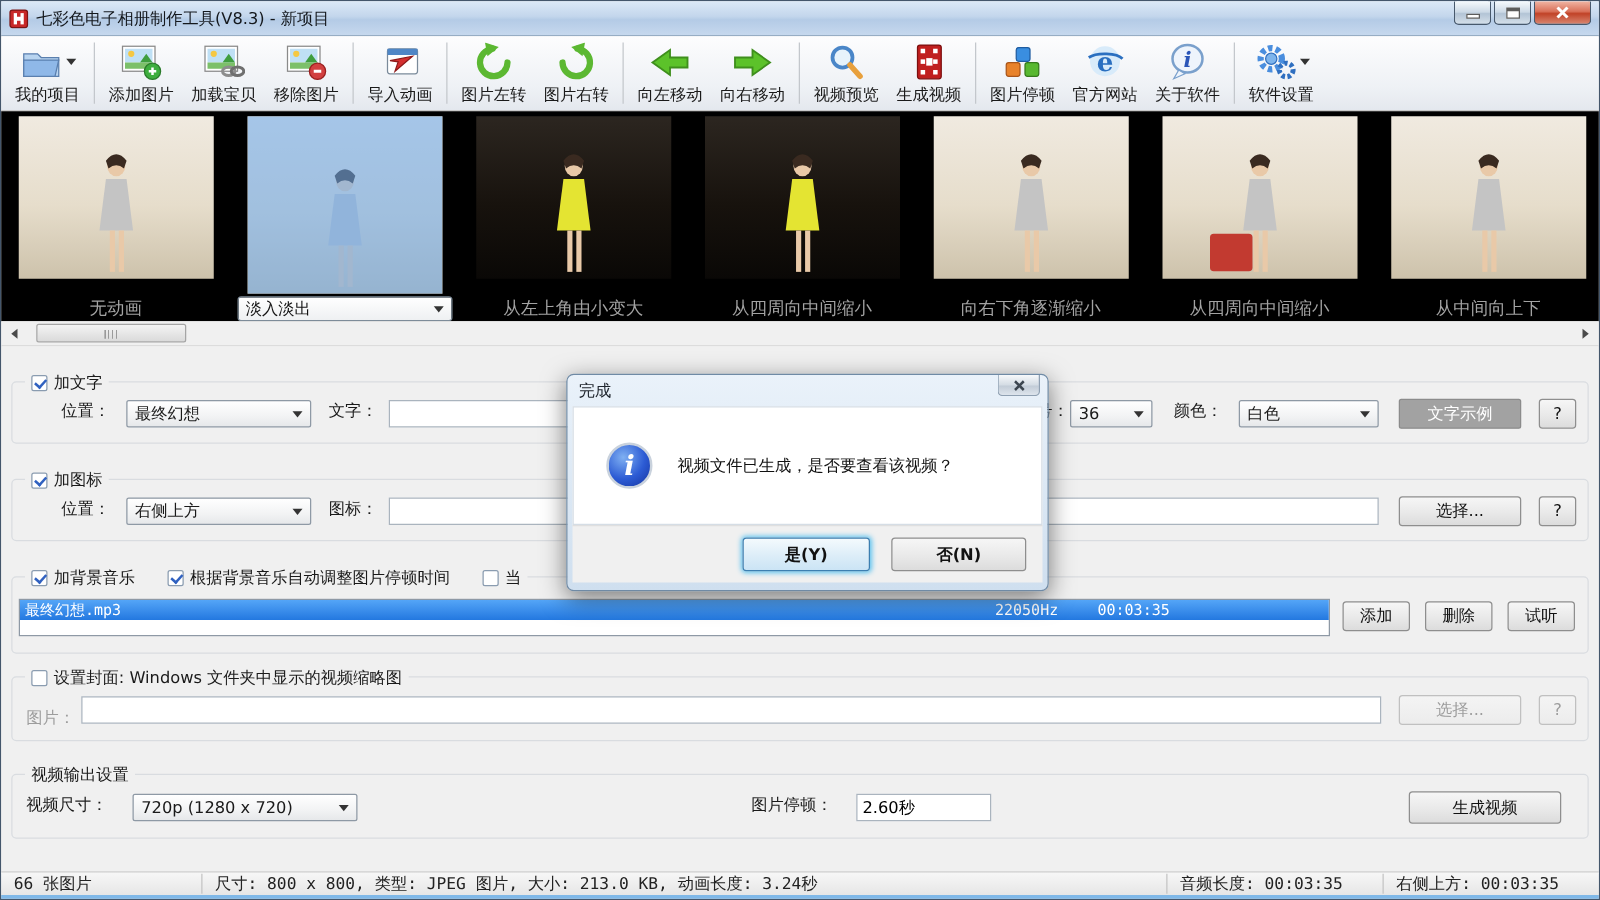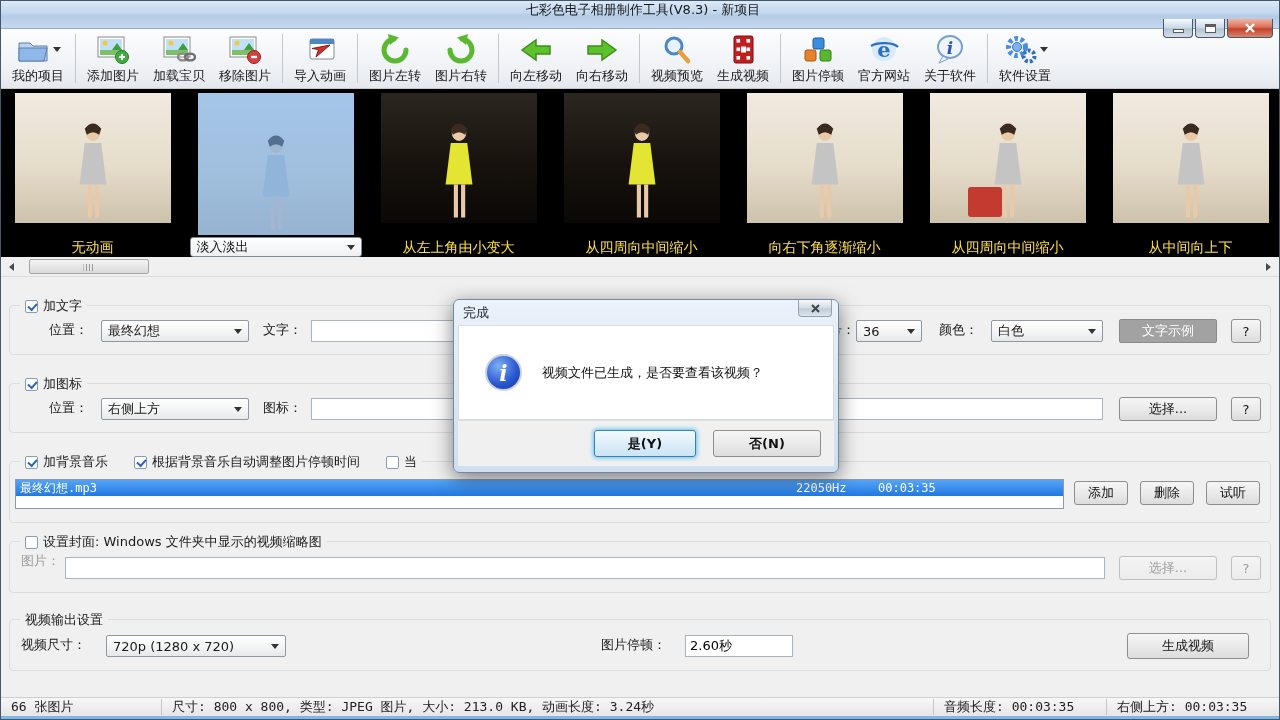--- a/index.html
+++ b/index.html
@@ -4,21 +4,21 @@
 <style>
   * { margin:0; padding:0; box-sizing:border-box; }
   html,body { width:1280px; height:720px; overflow:hidden; }
   body { font-family:"DejaVu Sans","Liberation Sans",sans-serif; font-size:13px; color:#1a1a1a; background:#f0f0f0; }
 
   .window { position:relative; width:1280px; height:720px; border:1px solid #44566b; background:#f0f0f0; }
 
   
   .titlebar { height:28px; display:flex; align-items:center; padding:0 6px;
     background:linear-gradient(180deg,#dce9f7 0%,#c3d6ec 45%,#b4cbe6 55%,#c6d8ee 100%);
-    border-bottom:1px solid #97adc4;flex-direction:column; }
+    border-bottom:1px solid #97adc4; }
   .titlebar .title { margin-left:6px; font-size:13px; color:#14181d; }
   .win-controls { margin-left:auto; display:flex; align-self:flex-start; }
   .wc-btn { width:30px; height:19px; border:1px solid #47586c; border-top:none; border-radius:0 0 4px 4px;
     background:linear-gradient(180deg,#f6fafd,#ccd9e6 48%,#b3c4d6 55%,#d4dfe9);
     display:flex; align-items:center; justify-content:center; margin-left:2px; }
   .wc-btn.close { width:46px; background:linear-gradient(180deg,#f0b5a3,#d9715a 45%,#c14328 55%,#d8856f); }
   .glyph-min { width:11px; height:4px; background:#fdfdfd; border:1px solid #5c5c5c; margin-top:6px; }
   .glyph-max { width:11px; height:9px; background:#fdfdfd; border:1px solid #5c5c5c; border-top:3px solid #5c5c5c; }
 
   
@@ -34,21 +34,21 @@
 
   
   .thumbstrip { height:168px; background:#000; display:flex; overflow:hidden; }
   .thumb { width:183px; flex:none; display:flex; flex-direction:column; align-items:center; }
   .photo { width:156px; height:142px; margin-top:4px; position:relative; overflow:hidden; }
   .photo svg { position:absolute; left:50%; bottom:0; transform:translateX(-50%); }
   .photo-light { background:linear-gradient(180deg,#f0eae0 0%,#e6ddcb 55%,#cdc2ab 100%); }
   .photo-dark  { background:linear-gradient(180deg,#2c2620 0%,#17120d 55%,#0a0806 100%); }
   .sel-overlay { position:absolute; inset:0; background:rgba(104,168,238,0.55); }
   .stool { position:absolute; left:38px; bottom:6px; width:34px; height:30px; background:#c23a30; border-radius:3px; }
-  .tcap { margin-top:14px; height:20px; line-height:20px; color:#fde047; font-size:14px; white-space:nowrap; }
+  .tcap { margin-top:14px; height:20px; line-height:20px; color:#a3a3a3; font-size:14px; white-space:nowrap; }
   .tdrop { margin-top:2px; width:172px; height:20px; background:linear-gradient(#fff,#eef0f2);
     border:1px solid #7e8c99; border-radius:3px; display:flex; align-items:center; padding:0 6px; color:#111; font-size:13px; }
   .tdrop .dd-caret { margin-left:auto; }
   .dd-caret { width:0; height:0; border-left:4px solid transparent; border-right:4px solid transparent; border-top:5px solid #333; }
 
   
   .hscroll { height:20px; background:#f0f0f0; border-bottom:1px solid #dcdcdc; display:flex; align-items:center; padding:0 2px; position:relative; }
   .sb-btn { width:17px; height:16px; display:flex; align-items:center; justify-content:center; }
   .tri-left  { width:0;height:0;border-top:4px solid transparent;border-bottom:4px solid transparent;border-right:5px solid #4a4a4a; }
   .tri-right { width:0;height:0;border-top:4px solid transparent;border-bottom:4px solid transparent;border-left:5px solid #4a4a4a; }
@@ -485,21 +485,21 @@
       <div class="ctl btn" style="left:1064px;top:19px;width:54px;height:24px;">添加</div>
       <div class="ctl btn" style="left:1130px;top:19px;width:54px;height:24px;">删除</div>
       <div class="ctl btn" style="left:1196px;top:19px;width:54px;height:24px;">试听</div>
     </div>
 
     <div class="group" style="top:264px;height:52px;padding-left:36px;">
       <div class="gtitle">
         <span class="cb"></span>
         <span>设置封面: Windows 文件夹中显示的视频缩略图</span>
       </div>
-      <span class="lbl disabled" style="left:11px;top:7px;">图片：</span>
+      <span class="lbl disabled" style="left:11px;top:21px;">图片：</span>
       <input class="ctl tinput disabled" style="left: 55px; top: 15px; width: 1040px;" value="">
       <div class="ctl btn disabled" style="left:1109px;top:14px;width:98px;height:24px;">选择...</div>
       <div class="ctl btn disabled" style="left:1221px;top:14px;width:30px;height:24px;">?</div>
     </div>
 
     <div class="group" style="top:342px;height:52px;">
       <div class="gtitle">
           <span>视频输出设置</span>
         </div>
       <span class="lbl" style="left:11px;top:13px;">视频尺寸：</span>

